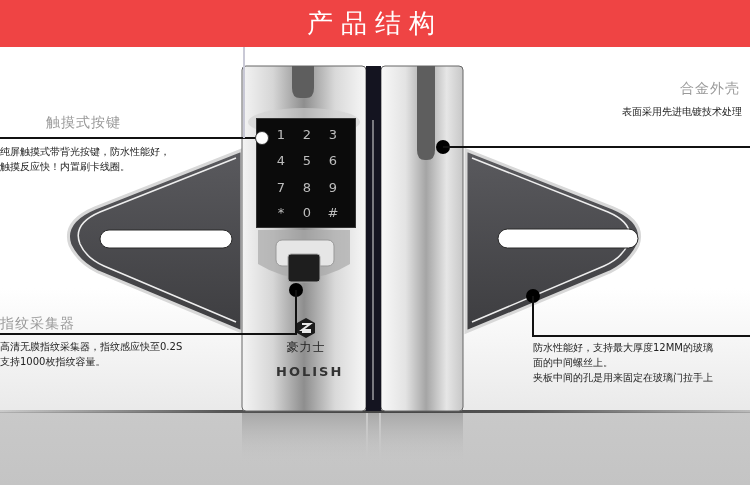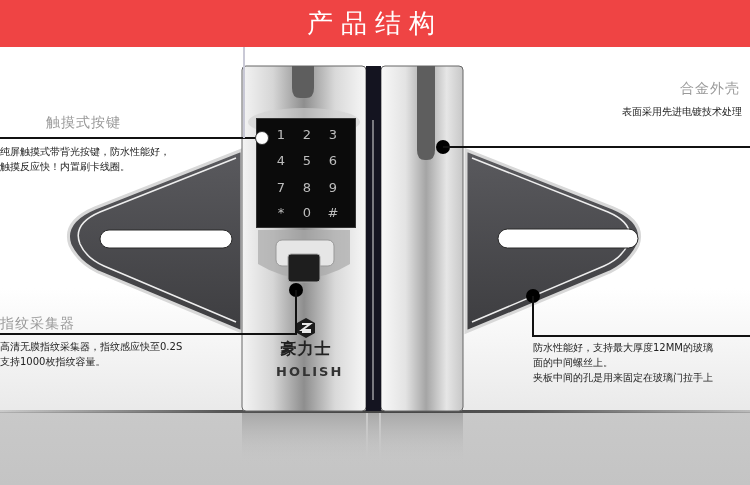--- a/index.html
+++ b/index.html
@@ -50,21 +50,21 @@
   .keypad {
     position: absolute; left: 256px; top: 118px; width: 100px; height: 110px;
     background: #0b0b0b; border: 1px solid #333;
   }
   .key {
     position: absolute; color: #bdbdbd; font-size: 13px; width: 20px; text-align: center;
     font-family: "DejaVu Sans", sans-serif;
   }
   .brand-cn {
     position: absolute; left: 276px; top: 339px; width: 60px; text-align: center;
-    font-family: "DejaVu Serif", serif; font-size: 16px; color: #222; font-weight: bold; letter-spacing: 1px;
+    font-family: "DejaVu Serif", serif; font-size: 12px; color: #222; font-weight: normal; letter-spacing: 1px;
   }
   .brand-en {
     position: absolute; left: 276px; top: 364px; width: 60px; text-align: center;
     font-family: "DejaVu Sans", sans-serif; font-size: 13px; color: #333; letter-spacing: 2px; font-weight: bold;
   }
 </style>
 </head>
 <body>
 
 <div class="header-bar">

